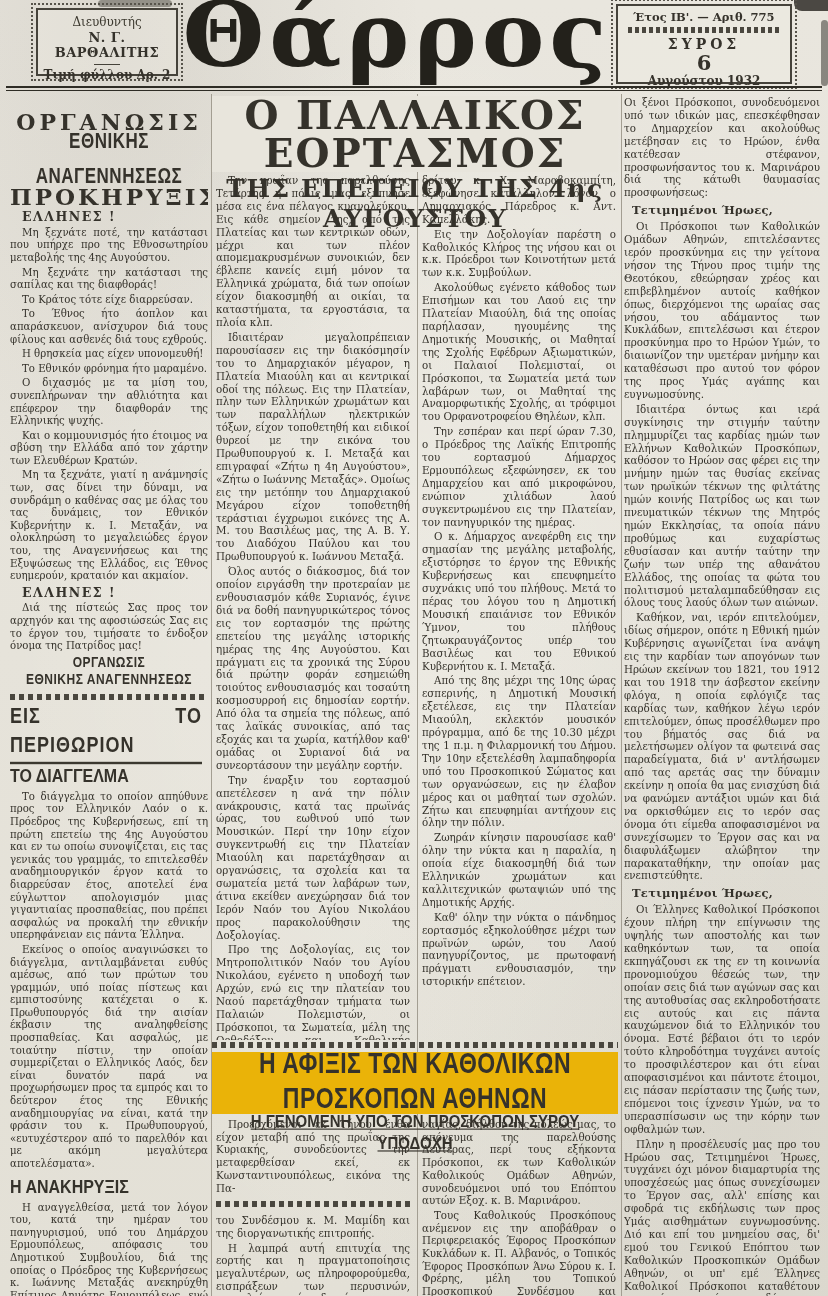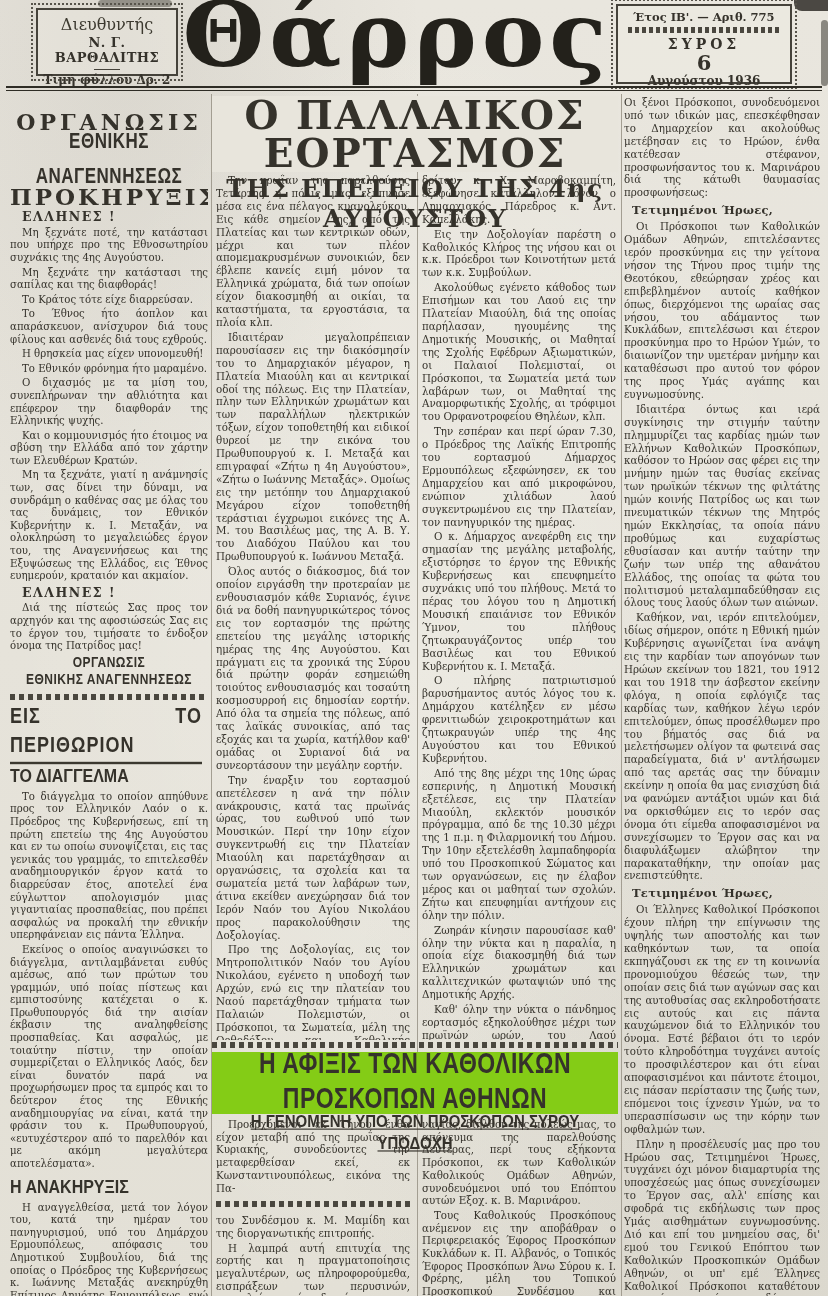--- a/index.html
+++ b/index.html
@@ -10,21 +10,21 @@
       radial-gradient(ellipse at 92% 88%, rgba(95,90,78,.08), transparent 40%),
       radial-gradient(ellipse at 50% 50%, rgba(255,255,250,.25), transparent 70%),
       linear-gradient(#e9e6de,#e3e0d6);
     font-family:"DejaVu Serif",serif;color:#35322b;
   }
   
   .mbox{position:absolute;border:2px solid #45423a;outline:2px dotted #57544b;outline-offset:3px;
         text-align:center;background:rgba(240,238,230,.35);box-sizing:border-box;}
   #masthead-left{left:36px;top:8px;width:142px;height:68px;padding-top:5px;}
   #masthead-right{left:616px;top:4px;width:176px;height:80px;padding-top:4px;}
-  .dir-label{font-size:16px;color:#3c392f;}
+  .dir-label{font-size:12px;color:#3c392f;}
   .dir-name{font-size:13px;font-weight:bold;letter-spacing:.5px;margin-top:1px;}
   .tiny-rule{width:26px;border-top:1.5px solid #45423a;margin:4px auto 3px;}
   .price{font-size:12px;font-weight:bold;}
   #paper-title{position:absolute;left:180px;top:-10px;width:434px;text-align:center;
      font-size:94px;font-weight:bold;letter-spacing:5px;color:#23211b;line-height:1;
      transform:scaleY(.95);transform-origin:top center;}
   .issue-line{font-size:11.5px;font-weight:bold;}
   .orn-row{height:6px;margin:3px 10px;background:repeating-linear-gradient(90deg,#4a473f 0 4px,transparent 4px 7px);}
   .city{font-size:14px;font-weight:bold;letter-spacing:4px;}
   .day{font-size:21px;font-weight:bold;line-height:1.05;}
@@ -58,21 +58,21 @@
      padding-bottom:2px;margin:4px 0 7px;text-indent:0;width:97%;}
   .subhead2{font-family:"Liberation Sans",sans-serif;font-weight:bold;font-size:16px;line-height:20px;
      transform:scaleY(1.2);transform-origin:left center;margin:6px 0 5px;text-indent:0;}
   
   #main-head{position:absolute;left:212px;top:96px;width:406px;height:76px;text-align:center;background:#e8e5dc;}
   .mh1{font-size:39px;font-weight:bold;letter-spacing:2px;line-height:38px;}
   .mh2{font-size:25px;font-weight:bold;letter-spacing:1.5px;line-height:30px;margin-top:2px;}
   
   #scouts-orn{position:absolute;left:212px;top:1042px;width:406px;height:6px;
      background:repeating-linear-gradient(90deg,#4a473f 0 5px,transparent 5px 9px);}
-  #scouts-head{position:absolute;left:212px;top:1052px;width:406px;height:62px;text-align:center;background:#84cc16;}
+  #scouts-head{position:absolute;left:212px;top:1052px;width:406px;height:62px;text-align:center;background:#eab308;}
   .sh1{font-family:"Liberation Sans",sans-serif;font-weight:bold;font-size:23px;line-height:28px;
      transform:scaleY(1.25);letter-spacing:.5px;}
   .sh2{font-family:"Liberation Sans",sans-serif;font-weight:bold;font-size:15px;line-height:19px;
      transform:scaleY(1.15);margin-top:5px;text-decoration:underline;}
   .heroes{font-weight:bold;font-size:11.5px;margin:5px 0 3px;letter-spacing:.3px;text-indent:8px;}
 </style>
 </head>
 <body>
 
 <div>
@@ -88,35 +88,35 @@
     <div class="price">Τιμή φύλλου Δρ. 2</div>
   </div>
 
   <div id="paper-title">Θάρρος</div>
 
   <div class="mbox" id="masthead-right">
     <div class="issue-line">Έτος ΙΒ'. — Αριθ. 775</div>
     <div class="orn-row"></div>
     <div class="city">ΣΥΡΟΣ</div>
     <div class="day">6</div>
-    <div class="monthyear">Αυγούστου 1936</div>
+    <div class="monthyear">Αυγούστου 1932</div>
   </div>
 
   <div id="top-rule"></div>
 
   <div class="vsep" style="left:211px"></div>
   <div class="vsep" style="left:417px"></div>
   <div class="vsep" style="left:621px"></div>
 
   <div class="col" id="col1">
     <div class="h-org">ΟΡΓΑΝΩΣΙΣ</div>
     <div class="h-ethn">ΕΘΝΙΚΗΣ ΑΝΑΓΕΝΝΗΣΕΩΣ</div>
     <div class="h-prok">ΠΡΟΚΗΡΥΞΙΣ</div>
     <div class="salute">ΕΛΛΗΝΕΣ !</div>
-    <p>Μη ξεχνάτε ποτέ, την κατάστασι που υπήρχε προ της Εθνοσωτηρίου συχνάκις της 4ης Αυγούστου.</p>
+    <p>Μη ξεχνάτε ποτέ, την κατάστασι που υπήρχε προ της Εθνοσωτηρίου μεταβολής της 4ης Αυγούστου.</p>
     <p>Μη ξεχνάτε την κατάστασι της σαπίλας και της διαφθοράς!</p>
     <p>Το Κράτος τότε είχε διαρρεύσαν.</p>
     <p>Το Έθνος ήτο άοπλον και απαράσκευον, ανίσχυρον διά τους φίλους και ασθενές διά τους εχθρούς.</p>
     <p>Η θρησκεία μας είχεν υπονομευθή!</p>
     <p>Το Εθνικόν φρόνημα ήτο μαραμένο.</p>
     <p>Ο διχασμός με τα μίση του, συνεπλήρωναν την αθλιότητα και επέφερον την διαφθοράν της Ελληνικής ψυχής.</p>
     <p>Και ο κομμουνισμός ήτο έτοιμος να σβύση την Ελλάδα από τον χάρτην των Ελευθέρων Κρατών.</p>
     <p>Μη τα ξεχνάτε, γιατί η ανάμνησίς των, σας δίνει την δύναμι, να συνδράμη ο καθένας σας με όλας του τας δυνάμεις, τον Εθνικόν Κυβερνήτην κ. Ι. Μεταξάν, να ολοκληρώση το μεγαλειώδες έργον του, της Αναγεννήσεως και της Εξυψώσεως της Ελλάδος, εις Έθνος ευημερούν, κραταιόν και ακμαίον.</p>
     <div class="salute">ΕΛΛΗΝΕΣ !</div>
     <p>Διά της πίστεώς Σας προς τον αρχηγόν και της αφοσιώσεώς Σας εις το έργον του, τιμήσατε το ένδοξον όνομα της Πατρίδος μας!</p>
@@ -145,21 +145,20 @@
     <p>Προ της Δοξολογίας, εις τον Μητροπολιτικόν Ναόν του Αγίου Νικολάου, εγένετο η υποδοχή των Αρχών, ενώ εις την πλατείαν του Ναού παρετάχθησαν τμήματα των Παλαιών Πολεμιστών, οι Πρόσκοποι, τα Σωματεία, μέλη της Ορθοδόξου και Καθολικής Εκκλησίας και του Εργατικού Κέντρου, προσφωνήσαντος καταλλήλως του Προέδρου αυτού.</p>
 
   </div>
 
   <div class="col" id="main-colB">
     <p style="text-indent:0">δρίτου κ. Χ. Μαραβοκαμπίτη, εξεφώνησε κατάλληλον λόγον ο Δημαρχιακός Πάρεδρος κ. Αντ. Καπελλάκης.</p>
     <p>Εις την Δοξολογίαν παρέστη ο Καθολικός Κλήρος της νήσου και οι κ.κ. Πρόεδροι των Κοινοτήτων μετά των κ.κ. Συμβούλων.</p>
     <p>Ακολούθως εγένετο κάθοδος των Επισήμων και του Λαού εις την Πλατείαν Μιαούλη, διά της οποίας παρήλασαν, ηγουμένης της Δημοτικής Μουσικής, οι Μαθηταί της Σχολής Εφέδρων Αξιωματικών, οι Παλαιοί Πολεμισταί, οι Πρόσκοποι, τα Σωματεία μετά των λαβάρων των, οι Μαθηταί της Αναμορφωτικής Σχολής, αι τρόφιμοι του Ορφανοτροφείου Θηλέων, κλπ.</p>
     <p>Την εσπέραν και περί ώραν 7.30, ο Πρόεδρος της Λαϊκής Επιτροπής του εορτασμού Δήμαρχος Ερμουπόλεως εξεφώνησεν, εκ του Δημαρχείου και από μικροφώνου, ενώπιον χιλιάδων λαού συγκεντρωμένου εις την Πλατείαν, τον πανηγυρικόν της ημέρας.</p>
     <p>Ο κ. Δήμαρχος ανεφέρθη εις την σημασίαν της μεγάλης μεταβολής, εξιστόρησε το έργον της Εθνικής Κυβερνήσεως και επευφημείτο συχνάκις υπό του πλήθους. Μετά το πέρας του λόγου του η Δημοτική Μουσική επαιάνισε τον Εθνικόν Ύμνον, του πλήθους ζητωκραυγάζοντος υπέρ του Βασιλέως και του Εθνικού Κυβερνήτου κ. Ι. Μεταξά.</p>
-    <p>Ο πλήρης πατριωτισμού βαρυσήμαντος αυτός λόγος του κ. Δημάρχου κατέληξεν εν μέσω φρενιτιωδών χειροκροτημάτων και ζητωκραυγών υπέρ της 4ης Αυγούστου και του Εθνικού Κυβερνήτου.</p>
     <p>Από της 8ης μέχρι της 10ης ώρας εσπερινής, η Δημοτική Μουσική εξετέλεσε, εις την Πλατείαν Μιαούλη, εκλεκτόν μουσικόν πρόγραμμα, από δε της 10.30 μέχρι της 1 π.μ. η Φιλαρμονική του Δήμου. Την 10ην εξετελέσθη λαμπαδηφορία υπό του Προσκοπικού Σώματος και των οργανώσεων, εις ην έλαβον μέρος και οι μαθηταί των σχολών. Ζήτω και επευφημίαι αντήχουν εις όλην την πόλιν.</p>
     <p>Ζωηράν κίνησιν παρουσίασε καθ' όλην την νύκτα και η παραλία, η οποία είχε διακοσμηθή διά των Ελληνικών χρωμάτων και καλλιτεχνικών φωταψιών υπό της Δημοτικής Αρχής.</p>
     <p>Καθ' όλην την νύκτα ο πάνδημος εορτασμός εξηκολούθησε μέχρι των πρωϊνών ωρών, του Λαού πανηγυρίζοντος, με πρωτοφανή πράγματι ενθουσιασμόν, την ιστορικήν επέτειον.</p>
   </div>
 
   <div id="scouts-orn"></div>
   <div id="scouts-head">
     <div class="sh1">Η ΑΦΙΞΙΣ ΤΩΝ ΚΑΘΟΛΙΚΩΝ ΠΡΟΣΚΟΠΩΝ ΑΘΗΝΩΝ</div>
     <div class="sh2">Η ΓΕΝΟΜΕΝΗ ΥΠΟ ΤΩΝ ΠΡΟΣΚΟΠΩΝ ΣΥΡΟΥ ΥΠΟΔΟΧΗ</div>
   </div>

